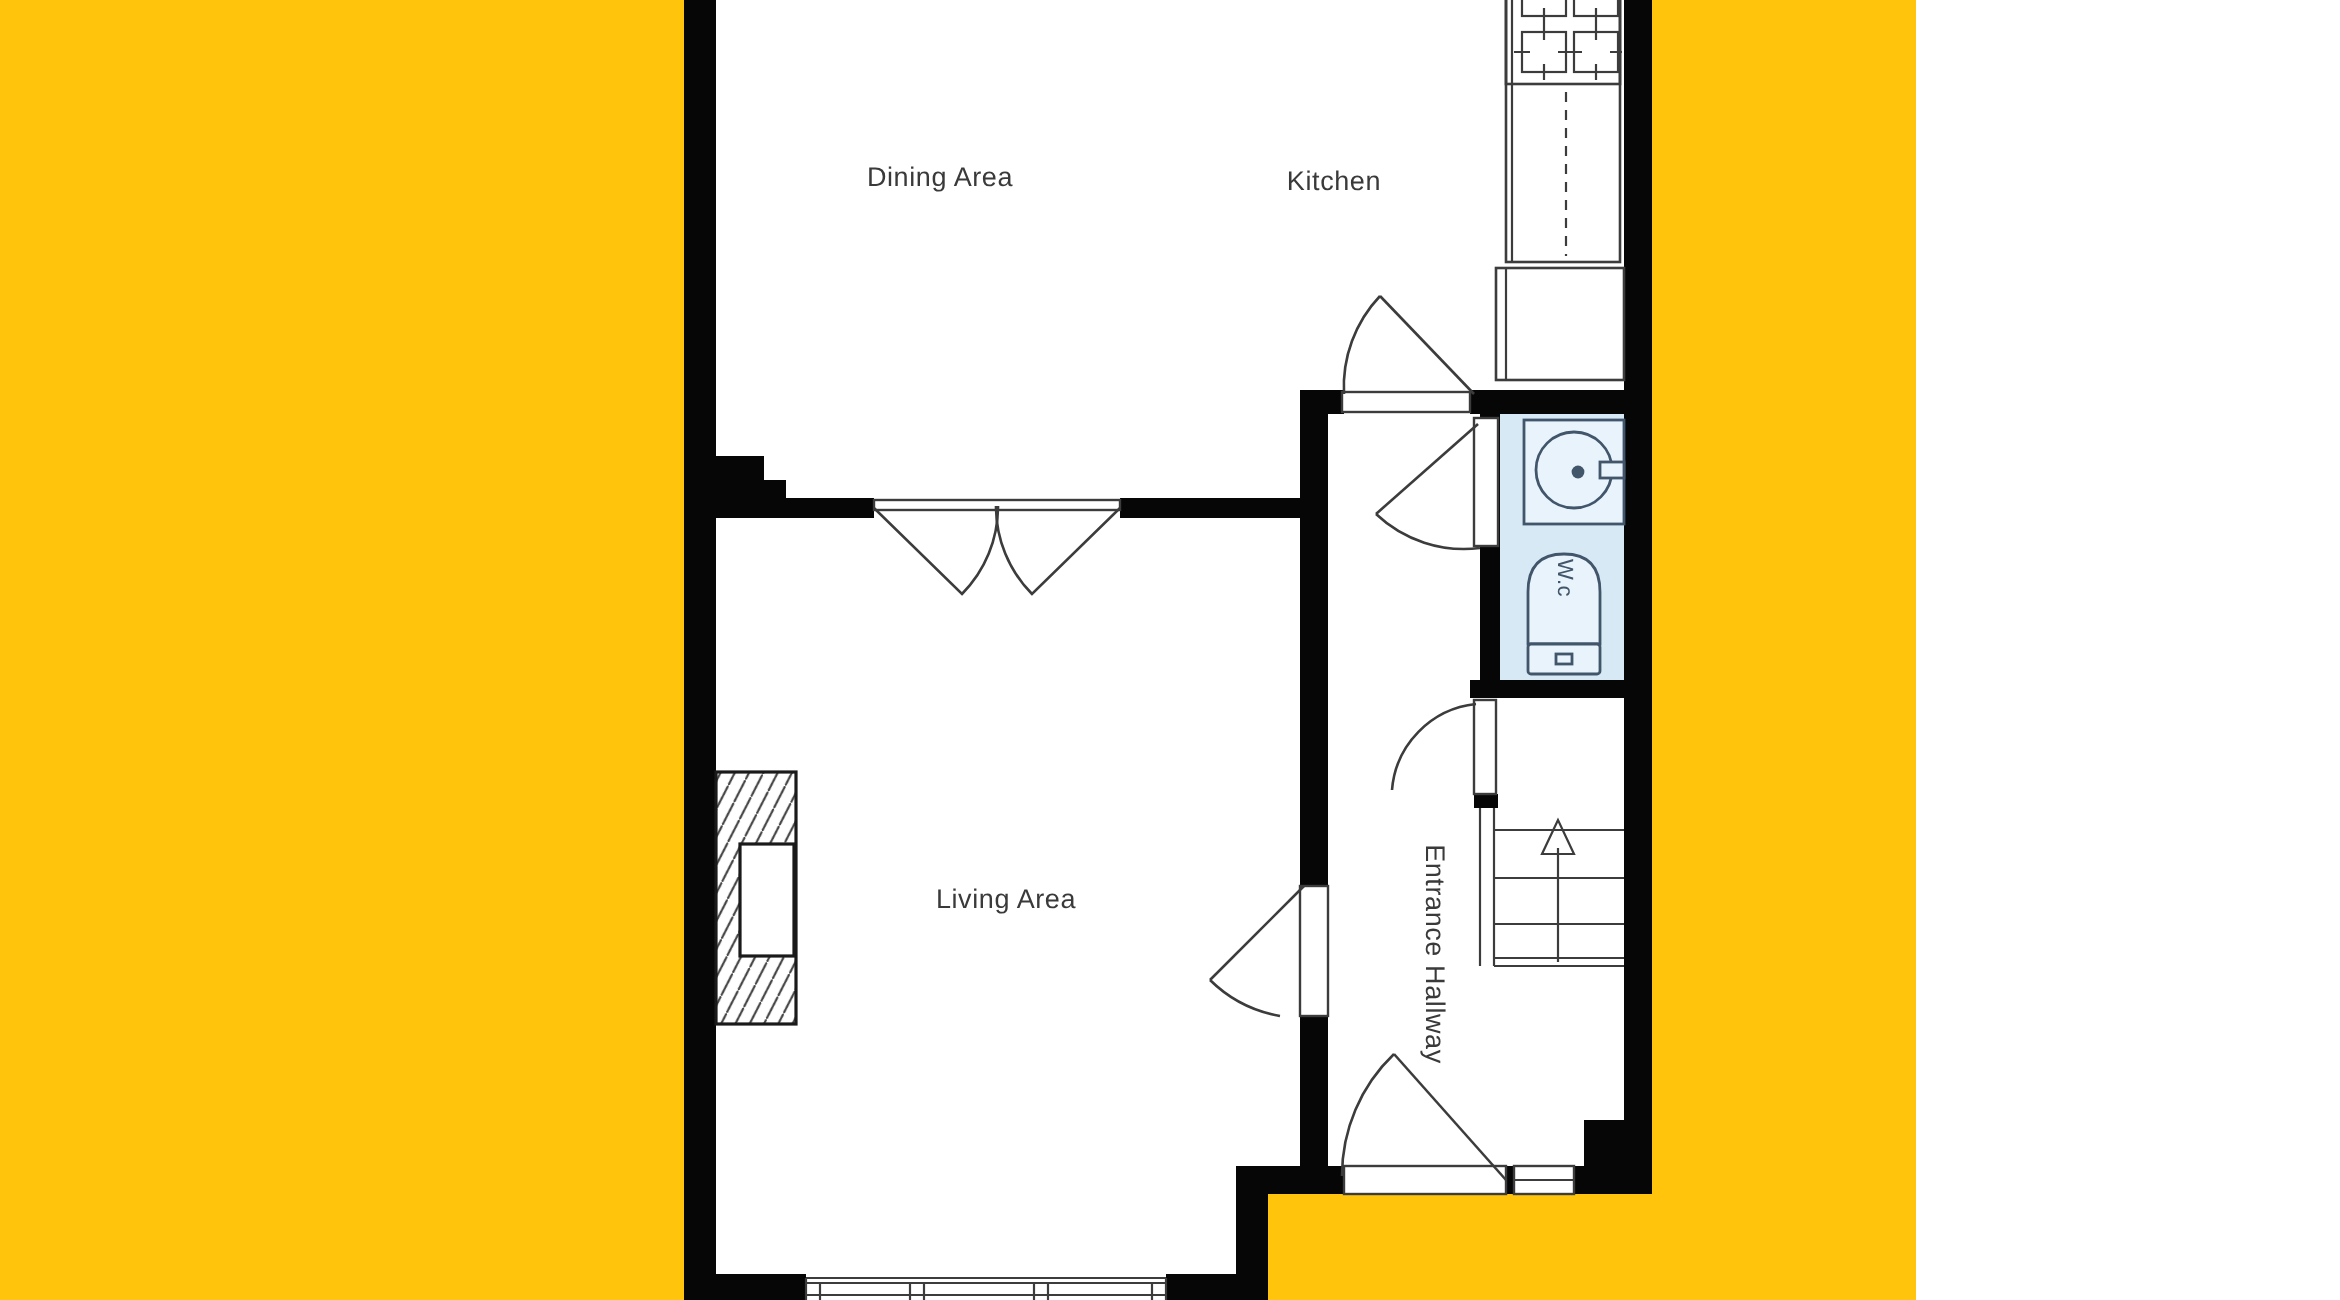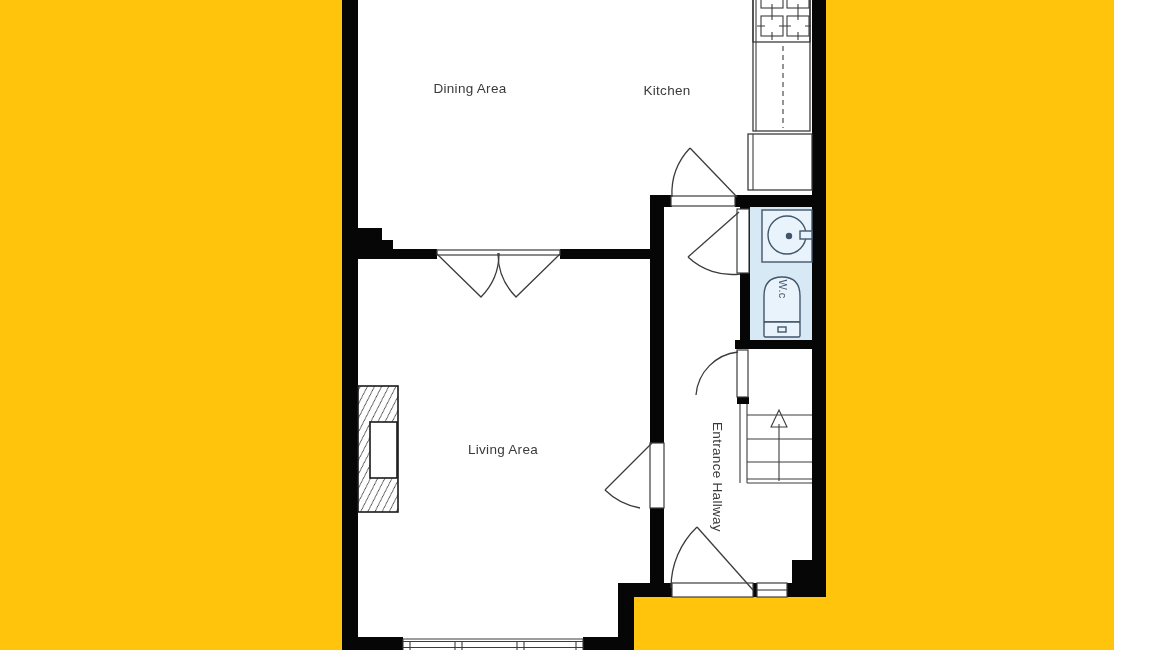--- a/index.html
+++ b/index.html
@@ -1,16 +1,16 @@
 <!DOCTYPE html>
 <html><head>
 <meta charset="utf-8">
 <style>
   html,body{margin:0;padding:0;background:#fff;}
-  .stage{position:relative;width:1114px;height:650px;overflow:hidden;}
+  .stage{position:relative;width:958px;height:650px;overflow:hidden;}
   svg{display:block;}
   .wall{fill:#060606;}
   .floor{fill:#ffffff;}
   .ln{stroke:#3c3c3c;stroke-width:1.3;fill:none;}
   .thin{stroke:#3c3c3c;stroke-width:1.1;fill:none;}
   .thresh{fill:#ffffff;stroke:#3c3c3c;stroke-width:1.2;}
   .fix{fill:#e9f3fb;stroke:#42566b;stroke-width:1.4;}
   .room-label{font-family:"Liberation Sans",sans-serif;font-size:13.5px;fill:#3a3a3a;letter-spacing:.3px;}
   .small-label{font-family:"Liberation Sans",sans-serif;font-size:11px;fill:#42566b;letter-spacing:.2px;}
 </style>

